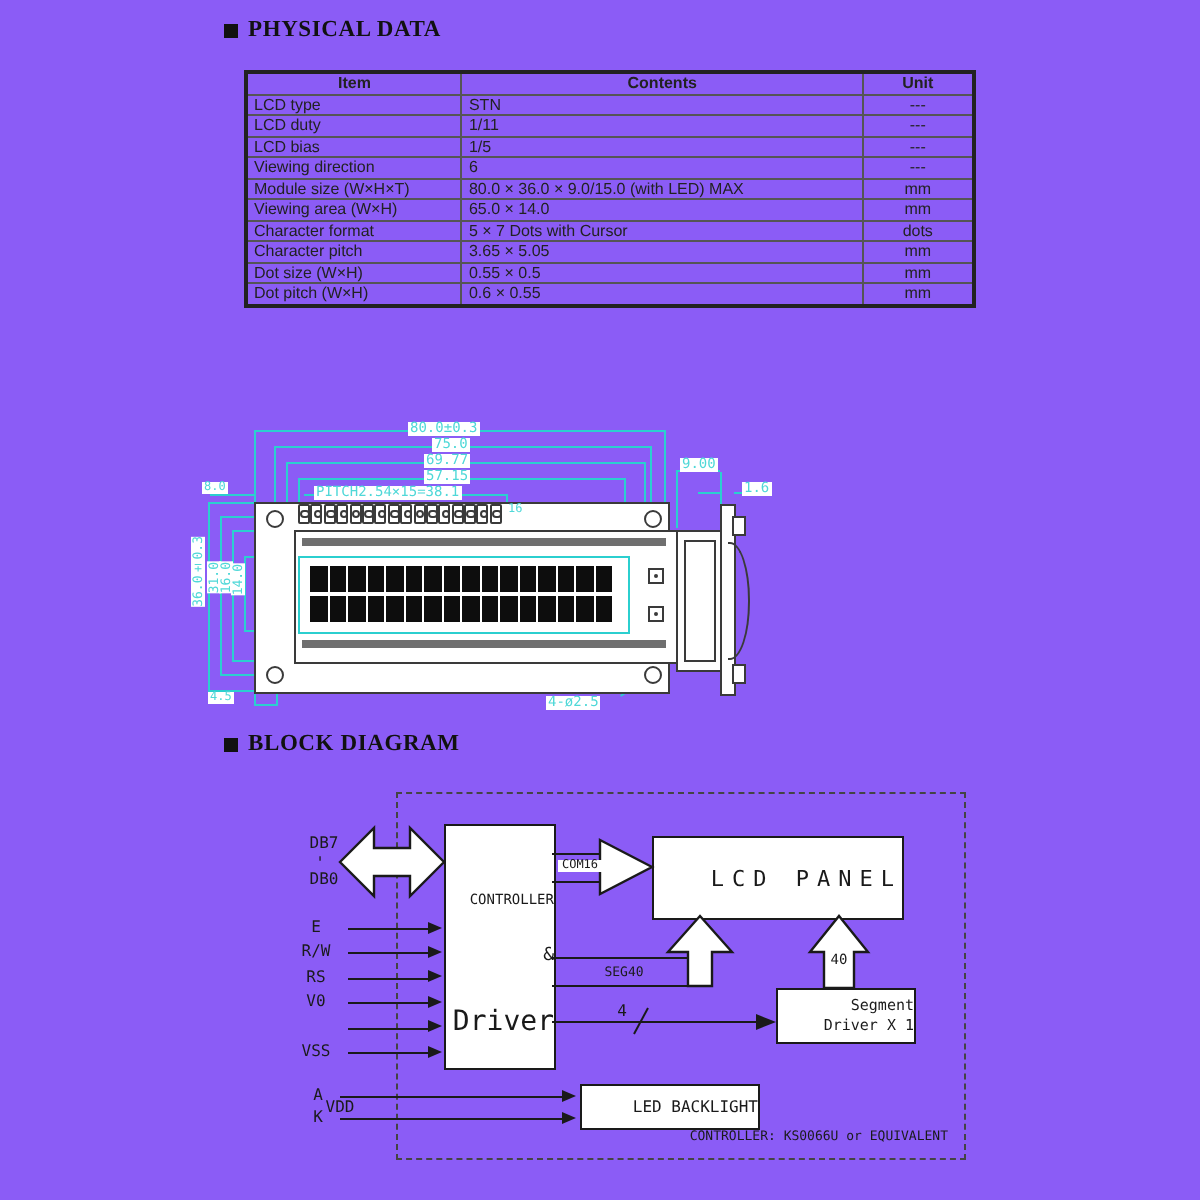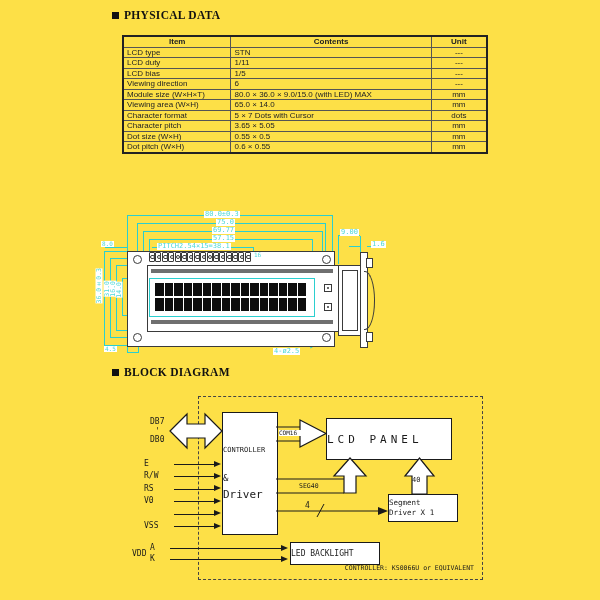--- a/index.html
+++ b/index.html
@@ -1,16 +1,16 @@
 <!DOCTYPE html>
 <html style="--dim: #2bcfcf; --dimtext: #4fd8d8; --ink: #1a1a1a; --drawline: #3a3a3a; --blockfill: #0d0d0d; --bar: #6f6f6f;"><head>
 <meta charset="utf-8">
 <style>
   html,body{margin:0;padding:0;background:#fff;}
-  #page{position:relative;width:600px;height:600px;background:#fde047;overflow:hidden;
+  #page{position:relative;width:600px;height:600px;background:#8b5cf6;overflow:hidden;
         font-family:"Liberation Sans",sans-serif;color:#1a1a1a;}
   
   .sech{position:absolute;display:flex;align-items:center;gap:5px;
         font:bold 11.5px "Liberation Serif",serif;letter-spacing:.3px;color:#111;}
   .sech .sq{width:7px;height:7px;background:#111;}
   
   #ptable{position:absolute;left:122px;top:35px;width:366px;border-collapse:collapse;
           font:8px/9.5px "Liberation Sans",sans-serif;color:#222;}
   #ptable th,#ptable td{border:1px solid #555;height:9.5px;padding:0 3px;}
   #ptable{border:2px solid #222;}
@@ -32,23 +32,23 @@
   .pin::after{content:'';position:absolute;left:50%;top:1.5px;width:2.5px;height:2.5px;
               margin-left:-1.6px;border:0.8px solid var(--drawline);border-radius:50%;}
   .bar{position:absolute;height:3.5px;background:var(--bar);}
   #disp{position:absolute;left:155px;top:283px;display:grid;
         grid-template-columns:repeat(16,8.5px);grid-auto-rows:13px;gap:2px 1px;}
   #disp .cell{background:var(--blockfill);}
   .pad{position:absolute;width:6px;height:6px;border:1px solid var(--drawline);background:#fff;}
   .pad::after{content:'';position:absolute;left:2px;top:2px;width:2px;height:2px;background:var(--drawline);border-radius:50%;}
   
   .bbox{position:absolute;border:1.2px solid var(--ink);background:#fff;z-index:1;}
-  .btxt{position:absolute;left:0;right:0;text-align:left;color:var(--ink);
+  .btxt{position:absolute;left:0;right:0;text-align:right;color:var(--ink);
         font-family:"DejaVu Sans Mono",monospace;}
-  .slab{position:absolute;font:8px/9px "DejaVu Sans Mono",monospace;color:var(--ink);text-align:left;z-index:2;}
+  .slab{position:absolute;font:8px/9px "DejaVu Sans Mono",monospace;color:var(--ink);text-align:center;z-index:2;}
   .bl{position:absolute;background:var(--ink);z-index:2;} .hl2{height:1px;}
   .arr{position:absolute;width:0;height:0;border-left:7px solid var(--ink);
        border-top:3.5px solid transparent;border-bottom:3.5px solid transparent;z-index:2;}
   #dashbox{position:absolute;left:198px;top:396px;width:283px;height:182px;border:1px dashed #444;}
   #bdsvg{position:absolute;left:0;top:0;z-index:2;pointer-events:none;}
   .tiny{font-size:6px;line-height:6px;}
 </style>
 </head>
 <body>
 
@@ -266,21 +266,21 @@
       <path d="M334 476 L350 458 L366 476 L356 476 L356 493 L344 493 L344 476 Z" fill="#ffffff" stroke="#1a1a1a" stroke-width="1.2"></path>
       <path d="M405 476 L419.5 458 L434 476 L427 476 L427 494 L412 494 L412 476 Z" fill="#ffffff" stroke="#1a1a1a" stroke-width="1.2"></path>
       <path d="M276 511 H380" stroke="#1a1a1a" stroke-width="1" fill="none"></path>
       <path d="M388 511 L378 507 L378 515 Z" fill="#1a1a1a"></path>
       <path d="M317 517 L324 504" stroke="#1a1a1a" stroke-width="1" fill="none"></path>
     </svg>
 
     <div class="bbox" style="left:222px;top:412px;width:54px;height:121px">
       <div class="btxt" style="top:33px;font-size:7px">CONTROLLER</div>
       <div class="btxt" style="top:60px;font-size:9px">&amp;</div>
-      <div class="btxt" style="top:75px;font-size:11px">Driver</div>
+      <div class="btxt" style="top:90px;font-size:14px">Driver</div>
     </div>
 
     <div class="bbox" style="left:326px;top:418px;width:124px;height:40px">
       <div class="btxt" style="top:14px;font-size:11px;letter-spacing:4px">LCD PANEL</div>
     </div>
 
     <div class="bbox" style="left:388px;top:494px;width:68px;height:26px">
       <div class="btxt" style="top:3px;font-size:7.5px">Segment</div>
       <div class="btxt" style="top:13px;font-size:7.5px">Driver X 1</div>
     </div>
@@ -304,21 +304,21 @@
         <i class="arr" style="left: 214px; top: 460.5px;"></i>
         <div class="slab" style="left: 144px; top: 471.4px; width: 28px;">R/W</div>
         <i class="bl hl2" style="left: 174px; top: 476.4px; width: 42px;"></i>
         <i class="arr" style="left: 214px; top: 472.9px;"></i>
         <div class="slab" style="left: 144px; top: 483.8px; width: 28px;">RS</div>
         <i class="bl hl2" style="left: 174px; top: 488.8px; width: 42px;"></i>
         <i class="arr" style="left: 214px; top: 485.3px;"></i>
         <div class="slab" style="left: 144px; top: 496.2px; width: 28px;">V0</div>
         <i class="bl hl2" style="left: 174px; top: 501.2px; width: 42px;"></i>
         <i class="arr" style="left: 214px; top: 497.7px;"></i>
-        <div class="slab" style="left: 132px; top: 508.6px; width: 28px; margin-top: 40px;">VDD</div>
+        <div class="slab" style="left: 156px; top: 508.6px; width: 28px; margin-top: 40px;">VDD</div>
         <i class="bl hl2" style="left: 174px; top: 513.6px; width: 42px;"></i>
         <i class="arr" style="left: 214px; top: 510.1px;"></i>
         <div class="slab" style="left: 144px; top: 521px; width: 28px;">VSS</div>
         <i class="bl hl2" style="left: 174px; top: 526px; width: 42px;"></i>
         <i class="arr" style="left: 214px; top: 522.5px;"></i>
         <div class="slab" style="left: 150px; top: 543px; width: 18px;">A</div>
         <i class="bl hl2" style="left: 170px; top: 548px; width: 112px;"></i>
         <i class="arr" style="left: 281px; top: 544.5px;"></i>
         <div class="slab" style="left: 150px; top: 554px; width: 18px;">K</div>
         <i class="bl hl2" style="left: 170px; top: 559px; width: 112px;"></i>

